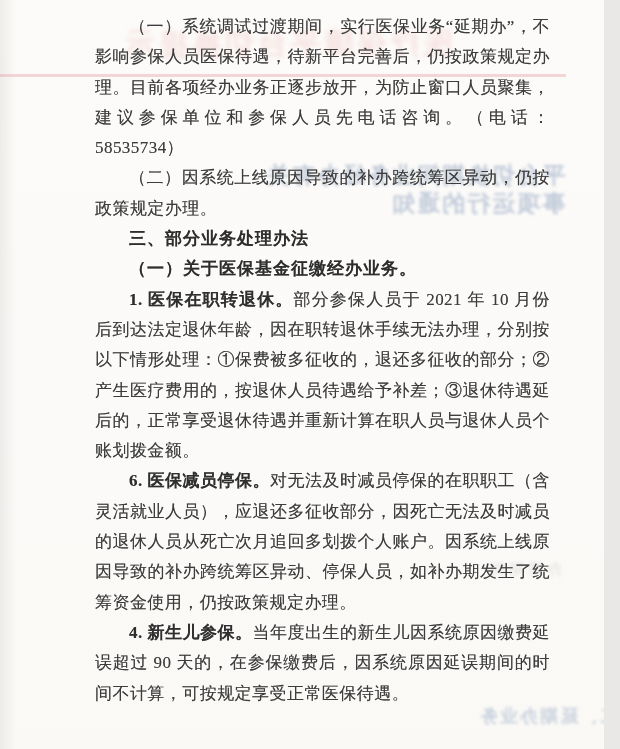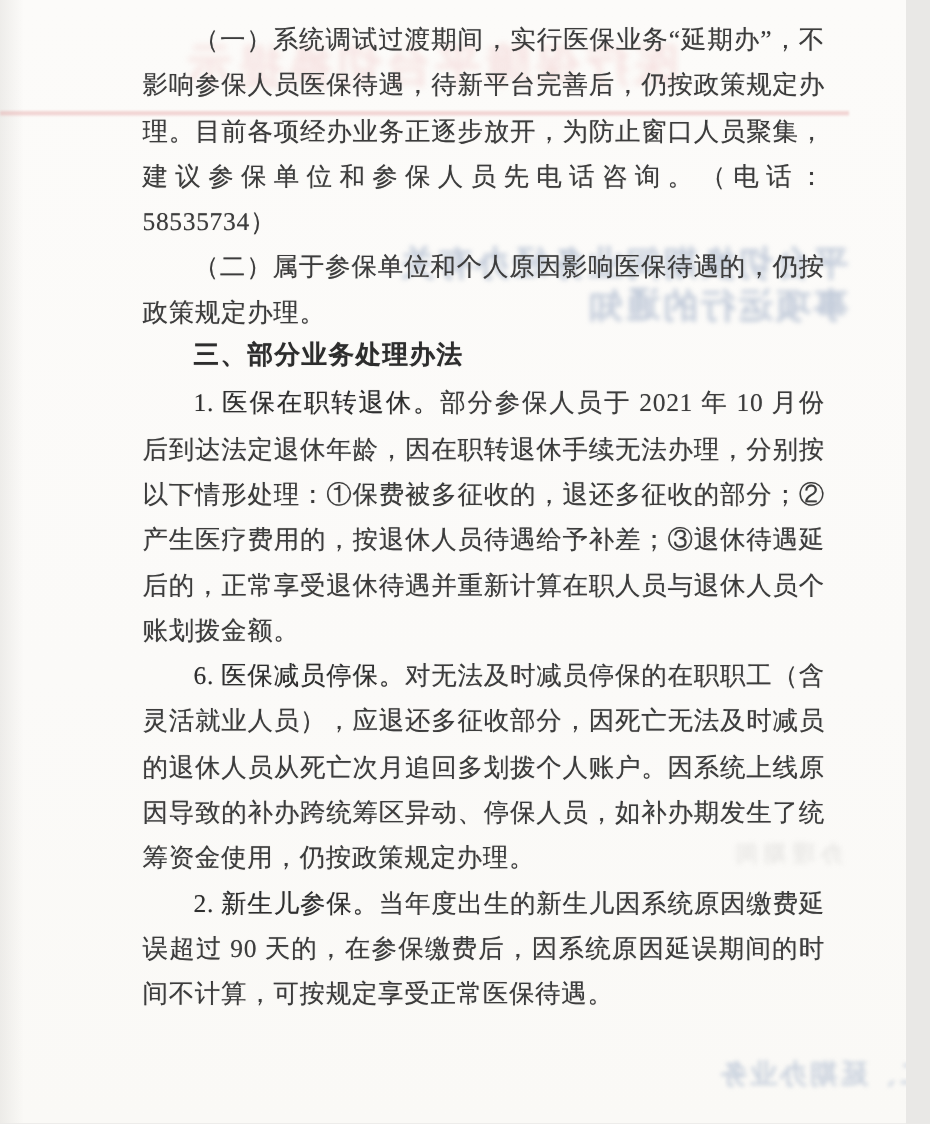--- a/index.html
+++ b/index.html
@@ -24,25 +24,25 @@
   .para {
     margin: 0;
     font-size: 17px;
     line-height: 30.3px;
     letter-spacing: 0.45px;
     text-align: justify;
     text-indent: 2em;
     text-shadow: 0 0 0.5px rgba(70,70,70,0.55);
   }
   .para .lead {
-    font-weight: normal;
+    font-weight: bold;
     color: #2f2f2f;
   }
   .para.heading {
-    font-family: Liberation Mono, monospace;
+    font-family: Liberation Sans, sans-serif;
     font-weight: bold;
     color: #2d2d2d;
     letter-spacing: 1px;
   }
   
   .ghost {
     position: absolute;
     transform: scaleX(-1);
     pointer-events: none;
     white-space: nowrap;
@@ -100,35 +100,38 @@
 
   <div class="ghost ghost-bottom">二、延期办业务</div>
 
   <div class="content">
 
     <p class="para">
       <span class="lead"></span><span>（一）系统调试过渡期间，实行医保业务“延期办”，不影响参保人员医保待遇，待新平台完善后，仍按政策规定办理。目前各项经办业务正逐步放开，为防止窗口人员聚集，建议参保单位和参保人员先电话咨询。（电话：58535734）</span>
     </p>
 
     <p class="para">
-      <span class="lead"></span><span>（二）属于参保单位和个人原因影响医保待遇的，仍按政策规定办理。</span>
+      <span class="lead"></span><span>（二）因系统上线原因导致的补办跨统筹区异动，仍按政策规定办理。</span>
     </p>
 
     <p class="para heading">
       <span>三、部分业务处理办法</span>
     </p>
 
+    <p class="para heading">
+      <span>（一）关于医保基金征缴经办业务。</span>
+    </p>
 
     <p class="para">
       <span class="lead">1. 医保在职转退休。</span><span>部分参保人员于 2021 年 10 月份后到达法定退休年龄，因在职转退休手续无法办理，分别按以下情形处理：①保费被多征收的，退还多征收的部分；②产生医疗费用的，按退休人员待遇给予补差；③退休待遇延后的，正常享受退休待遇并重新计算在职人员与退休人员个账划拨金额。</span>
     </p>
 
     <p class="para">
       <span class="lead">6. 医保减员停保。</span><span>对无法及时减员停保的在职职工（含灵活就业人员），应退还多征收部分，因死亡无法及时减员的退休人员从死亡次月追回多划拨个人账户。因系统上线原因导致的补办跨统筹区异动、停保人员，如补办期发生了统筹资金使用，仍按政策规定办理。</span>
     </p>
 
 
     <p class="para">
-      <span class="lead">2. 新生儿参保。</span><span>当年度出生的新生儿因系统原因缴费延误超过 90 天的，在参保缴费后，因系统原因延误期间的时间不计算，可按规定享受正常医保待遇。</span>
+      <span class="lead">4. 新生儿参保。</span><span>当年度出生的新生儿因系统原因缴费延误超过 90 天的，在参保缴费后，因系统原因延误期间的时间不计算，可按规定享受正常医保待遇。</span>
     </p>
 
   </div>
 </div>
 
 </body></html>

